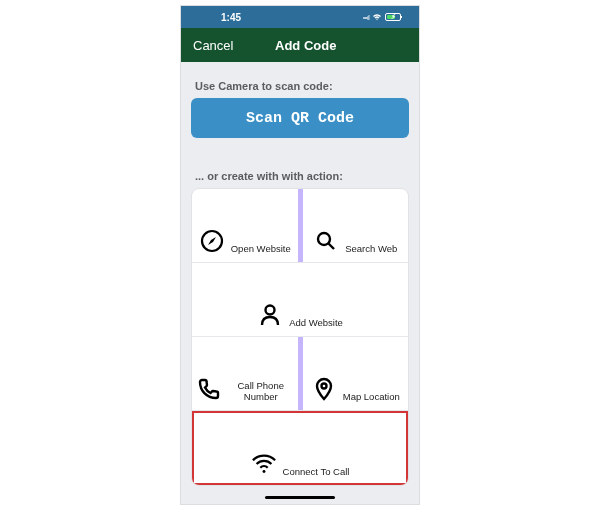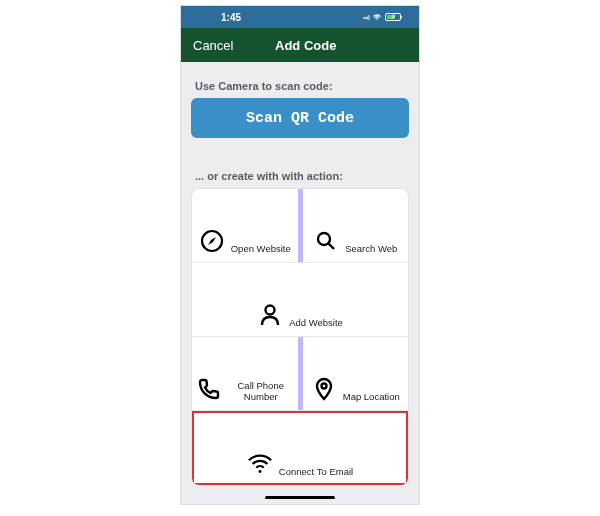--- a/index.html
+++ b/index.html
@@ -267,21 +267,21 @@
       <div class="row highlight">
         <div class="tile tile-full">
           <span class="icon">
             <svg width="28" height="22" viewBox="0 0 28 22" fill="none" stroke="#000" stroke-width="2.4">
               <path d="M2 7 A17 17 0 0 1 26 7"></path>
               <path d="M6 11 A11.3 11.3 0 0 1 22 11"></path>
               <path d="M10 15 A5.7 5.7 0 0 1 18 15"></path>
               <circle cx="14" cy="19" r="1.6" fill="#000" stroke="none"></circle>
             </svg>
           </span>
-          <span class="label">Connect To Email</span>
+          <span class="label">Connect To Call</span>
         </div>
       </div>
 
     </div>
   </div>
 
   <div class="home-indicator"></div>
 </div>
 
 </body></html>

